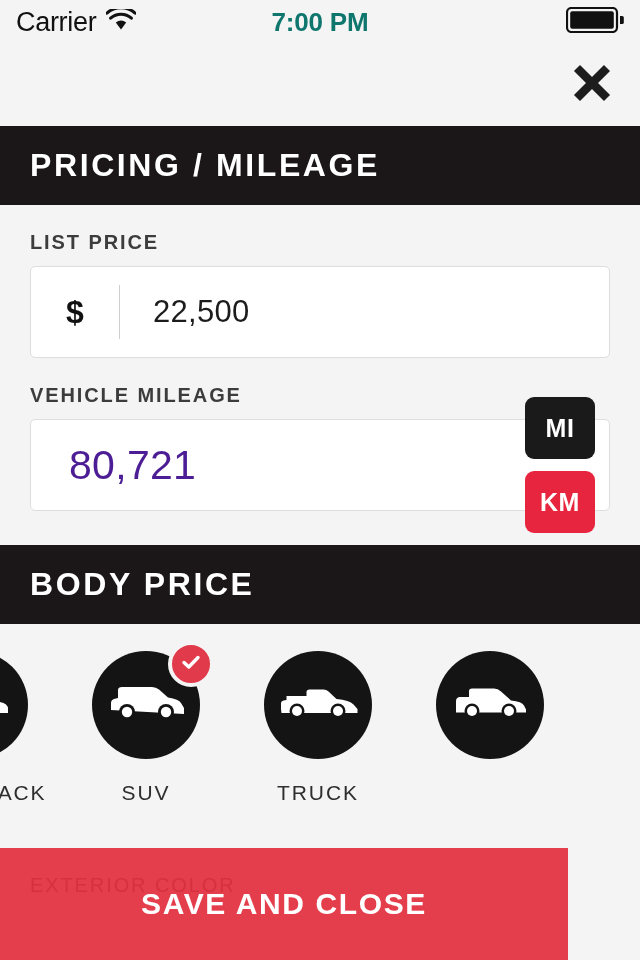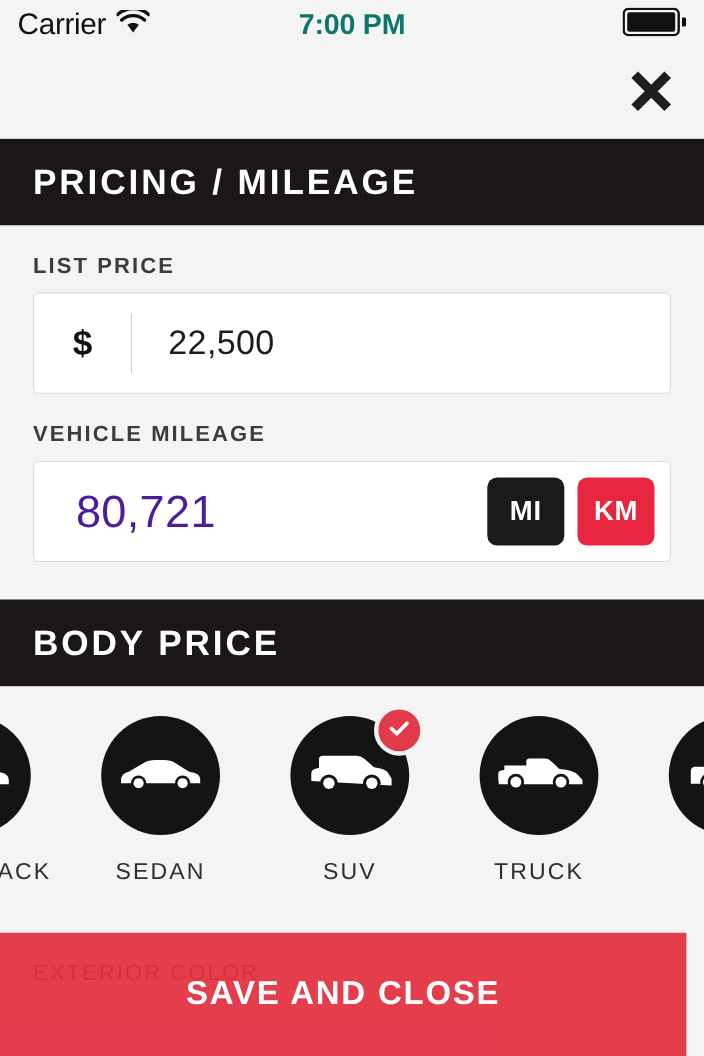--- a/index.html
+++ b/index.html
@@ -80,21 +80,21 @@
   }
   .input-value{
     flex:1; font-size:31px; color:#1c1c1c; padding-left:33px;
     letter-spacing:0.3px;
   }
   .mileage-value{
     flex:1; font-size:41px; color:#4c1d95; padding-left:38px;
     letter-spacing:0.3px;
   }
   .unit-group{
-    display:flex; align-items:center; gap:12px; padding-right:14px;
+    display:flex; align-items:center; gap:12px; padding-right:14px;flex-direction:column;
   }
   .unit-btn{
     width:70px; height:62px; border-radius:9px;
     display:flex; align-items:center; justify-content:center;
     font-size:25px; font-weight:700; color:#ffffff; letter-spacing:0.6px;
     cursor:pointer;
   }
   .unit-btn.off{ background:#1a1a1a; }
   .unit-btn.on { background:#e8253e; }
 
@@ -136,21 +136,21 @@
   .ext-section{
     width:640px; background:#f4f4f4; padding:30px 30px 0 30px;
   }
   .ext-label{
     font-size:20px; color:#3c3c3c; letter-spacing:1.9px;
   }
 
   
   .save-bar{
     position:absolute; left:0; bottom:0;
-    width:624px; height:112px;
+    width:568px; height:112px;
     background:rgba(226,47,64,0.93);
     display:flex; align-items:center; justify-content:center;
     cursor:pointer;
   }
   .save-text{
     color:#ffffff; font-size:30px; font-weight:700; letter-spacing:1.6px;
   }
 </style>
 </head>
 <body>
@@ -234,34 +234,20 @@
             <circle cx="21" cy="30" r="7" fill="#141414"></circle>
               <circle cx="21" cy="30" r="4.6" fill="#fff"></circle>
             <circle cx="56" cy="30" r="7" fill="#141414"></circle>
               <circle cx="56" cy="30" r="4.6" fill="#fff"></circle>
           </svg>
         </span>
       </div>
       <div class="bt-label">HATCHBACK</div>
     </div>
 
-    <div class="bt-item">
-      <div class="bt-circle">
-        <span>
-          <svg width="78" height="38" viewBox="0 0 78 38">
-            <path d="M3 24 q1-5 7-6.5 l14-8 q4-2.5 10-2.5 h8 q6 0 11 3 l12 7.5 q10 1.5 10 6.5 v4 h-72 z" fill="#fff"></path>
-            <circle cx="19" cy="28" r="7" fill="#141414"></circle>
-              <circle cx="19" cy="28" r="4.6" fill="#fff"></circle>
-            <circle cx="59" cy="28" r="7" fill="#141414"></circle>
-              <circle cx="59" cy="28" r="4.6" fill="#fff"></circle>
-          </svg>
-        </span>
-      </div>
-      <div class="bt-label">SEDAN</div>
-    </div>
 
     <div class="bt-item">
       <div class="bt-circle">
         <span>
           <svg width="78" height="42" viewBox="0 0 78 42">
             <path d="M4 28 v-7 q0-3 3-4 l4-1 v-8 q0-3 4-3 h30 q4 0 7 2.5 l9 8 q11 1.5 13 5.5 l3 5 v6 z" fill="#fff"></path>
             <circle cx="20" cy="30" r="8" fill="#141414"></circle>
               <circle cx="20" cy="30" r="5.2" fill="#fff"></circle>
             <circle cx="59" cy="30" r="8" fill="#141414"></circle>
               <circle cx="59" cy="30" r="5.2" fill="#fff"></circle>

